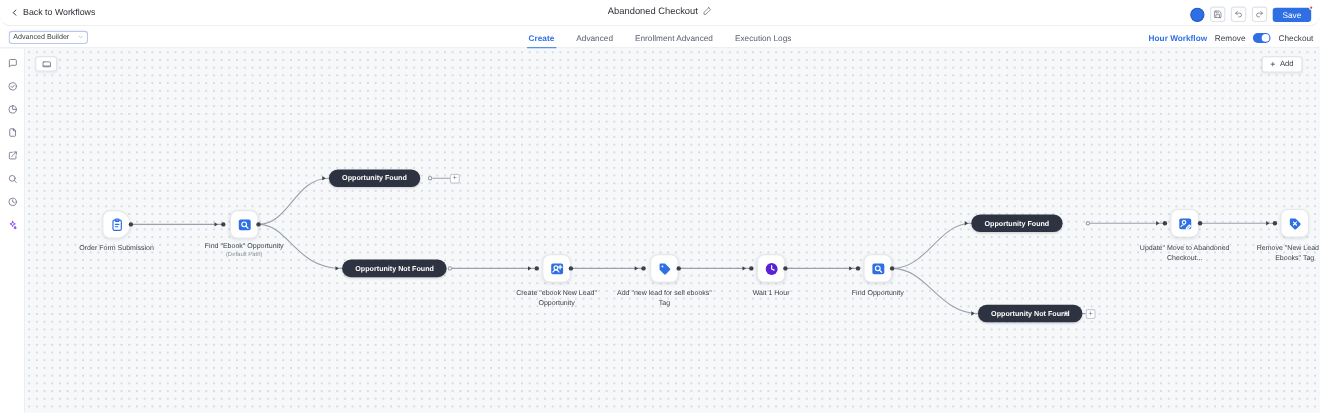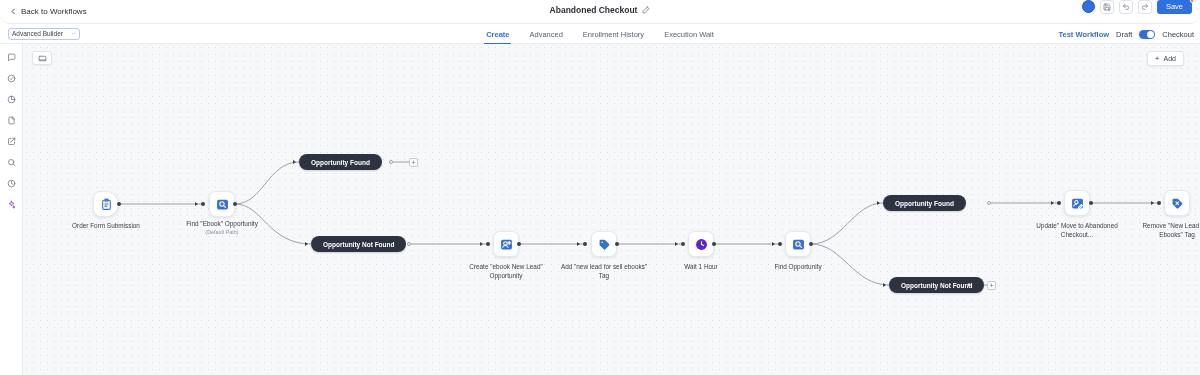--- a/index.html
+++ b/index.html
@@ -20,25 +20,25 @@
   .back-link{
     display:flex; align-items:center; gap:4px;
     margin-left:10px; font-size:8px; color:#2c2f36; cursor:pointer;
   }
   .chev{ display:block; width:7px; height:7px; }
   .topbar-title{
     position:absolute; left:0; right:0; top:0; height:20px;
     display:flex; align-items:center; justify-content:center; gap:5px;
     pointer-events:none;
   }
-  .topbar-title .ttxt{ font-size:8.5px; color:#2c2f36;font-weight:bold; }
+  .topbar-title .ttxt{ font-size:8.5px; color:#2c2f36; }
   .pencil{ width:8px; height:8px; display:block; pointer-events:auto; cursor:pointer; }
   .topbar-actions{
     position:absolute; right:8px; top:0; height:20px;
-    display:flex; align-items:flex-start; gap:5px;
+    display:flex; align-items:flex-end; gap:5px;
   }
   .avatar{ width:13px;height:13px;border-radius:50%;background:#2f6fe4;border:1px solid #2256c4; }
   .icon-btn{
     width:14px;height:14px;border:1px solid #dfe2e7;border-radius:3px;background:#fff;
     display:flex;align-items:center;justify-content:center;cursor:pointer;
   }
   .icon-btn svg{ width:8px;height:8px; }
   .save-btn{
     position:relative;
     background:#2f6fe4;color:#fff;border-radius:3px;
@@ -208,30 +208,30 @@
   </div>
 
   <div class="tabs">
     <div class="tab active">
         <span>Create</span>
       </div>
     <div class="tab">
         <span>Advanced</span>
       </div>
     <div class="tab">
-        <span>Enrollment History</span>
+        <span>Enrollment Advanced</span>
       </div>
     <div class="tab">
-        <span>Execution Wait</span>
+        <span>Execution Logs</span>
       </div>
   </div>
 
   <div class="tabbar-right">
-    <span class="test-wf">Test Workflow</span>
-    <span class="draft-lbl">Draft</span>
+    <span class="test-wf">Hour Workflow</span>
+    <span class="draft-lbl">Remove</span>
     <div class="toggle">
         <div class="knob"></div>
       </div>
     <span class="publish-lbl">Checkout</span>
   </div>
 </div>
 
 <div class="shell">
 
   <div class="sidebar">

